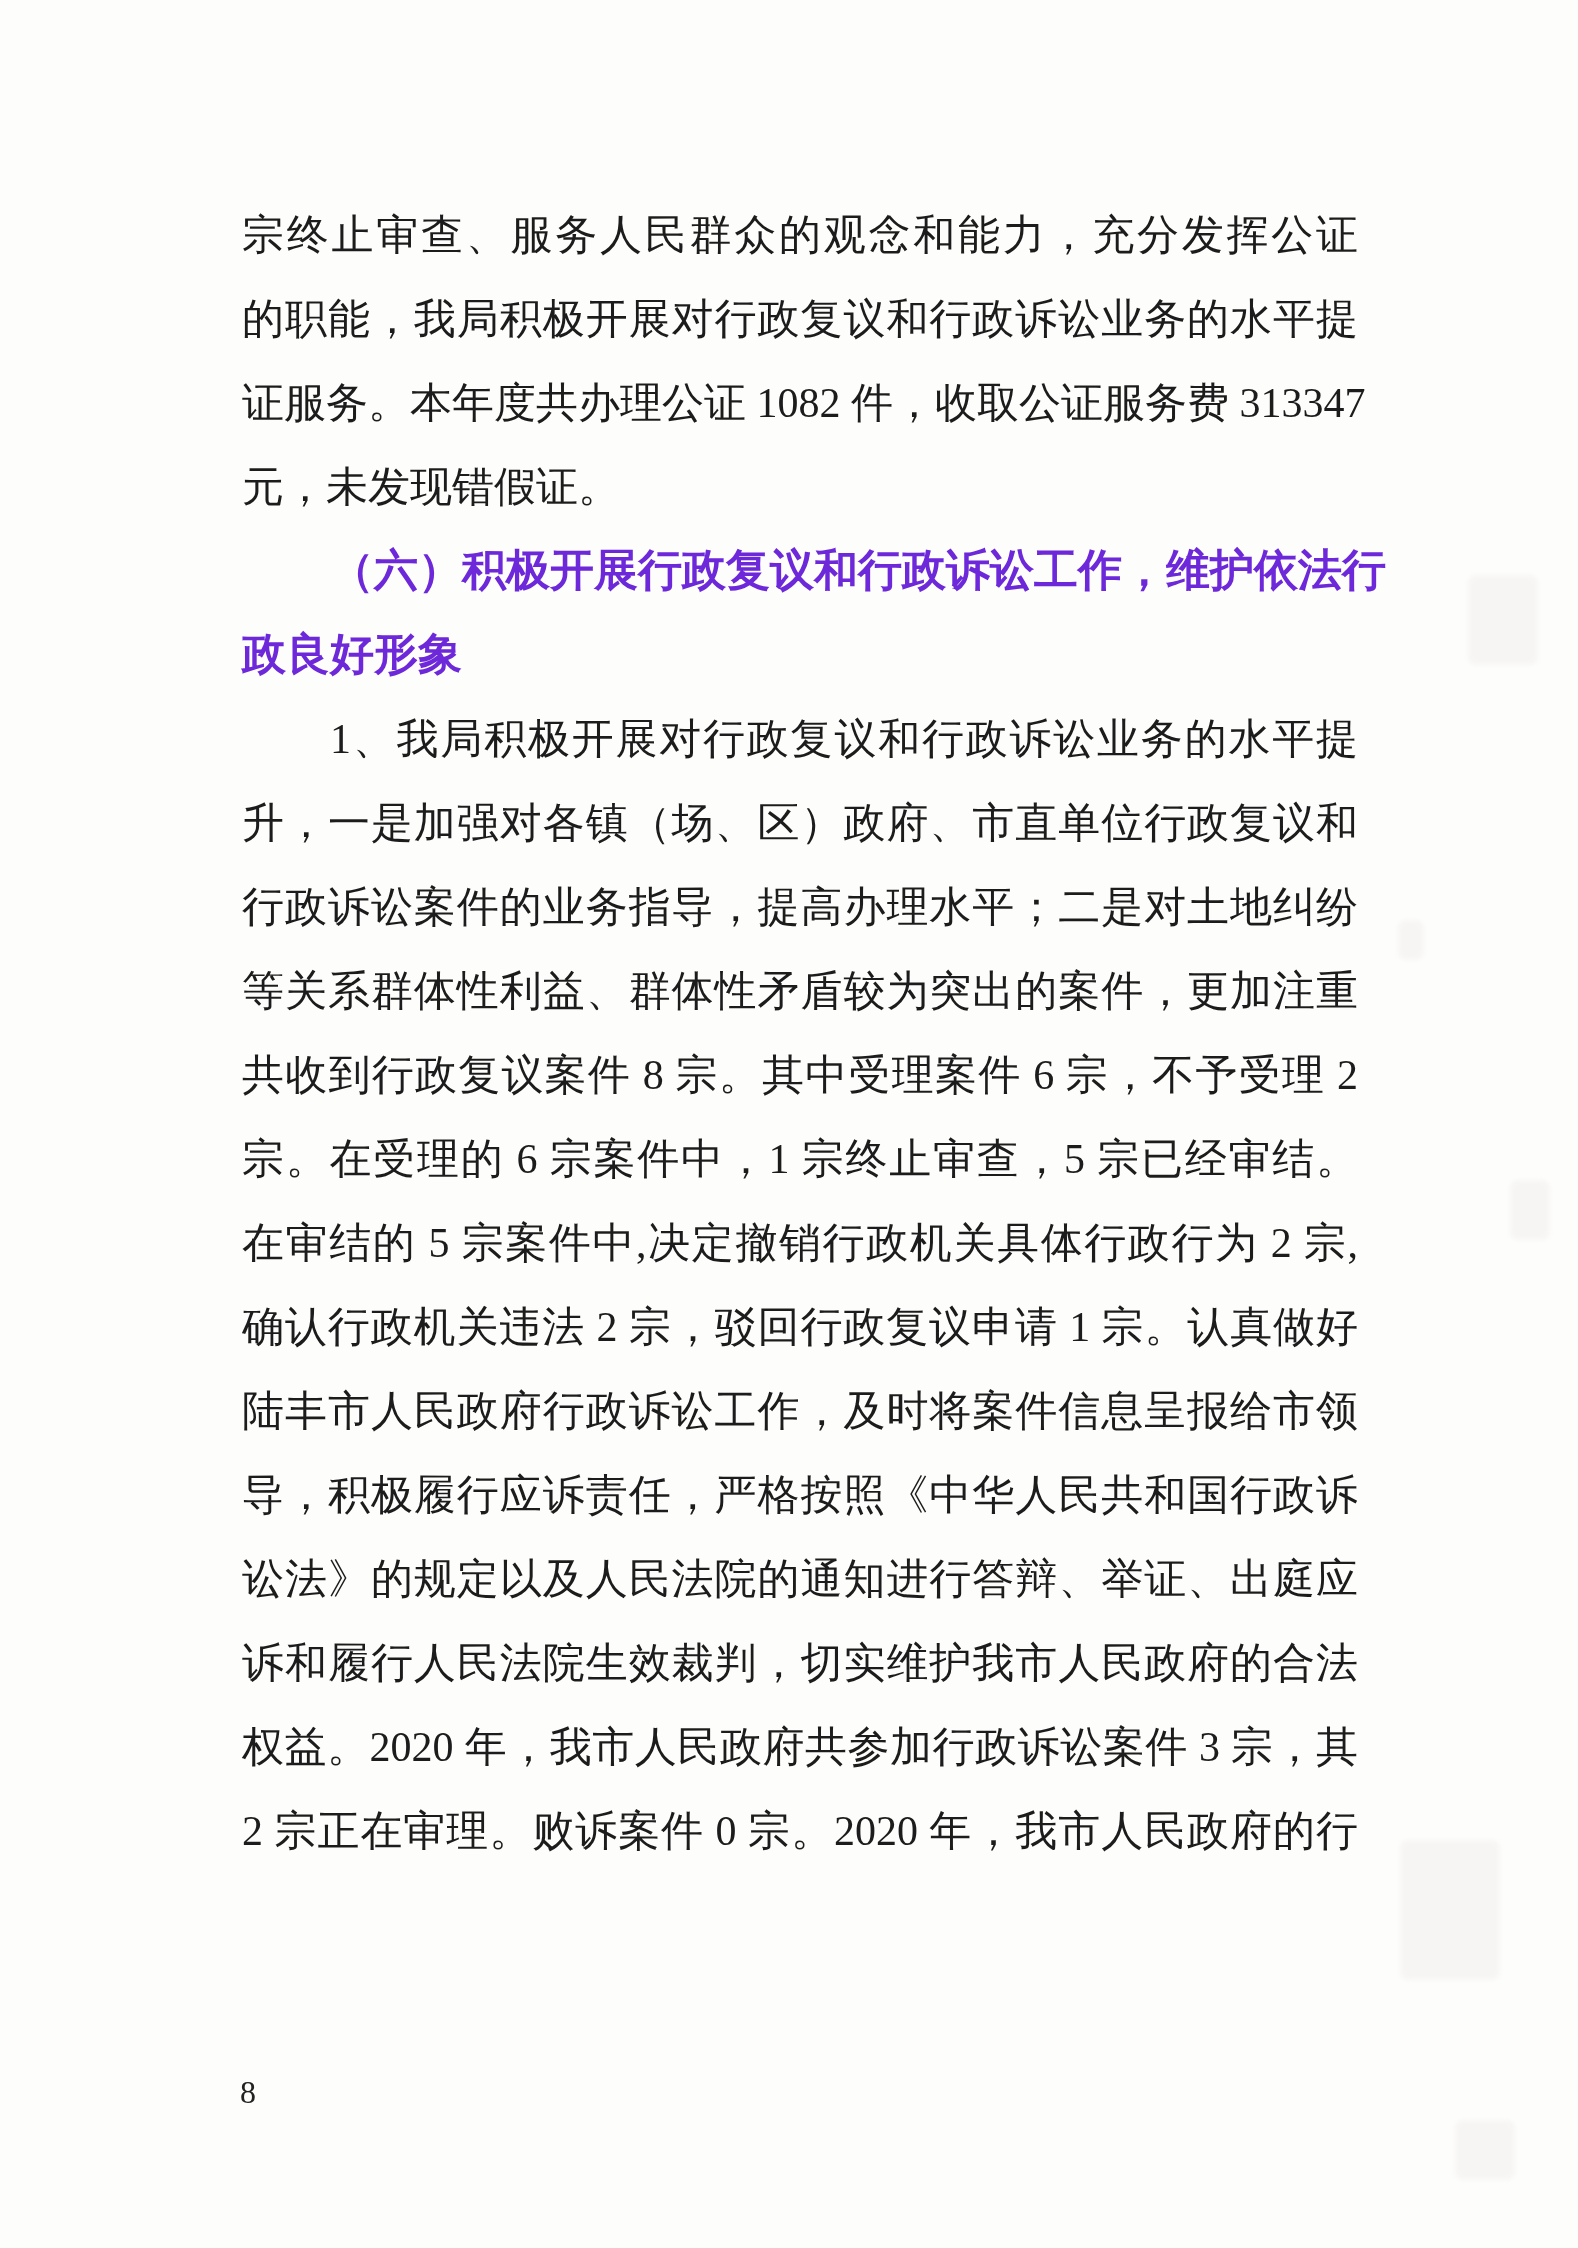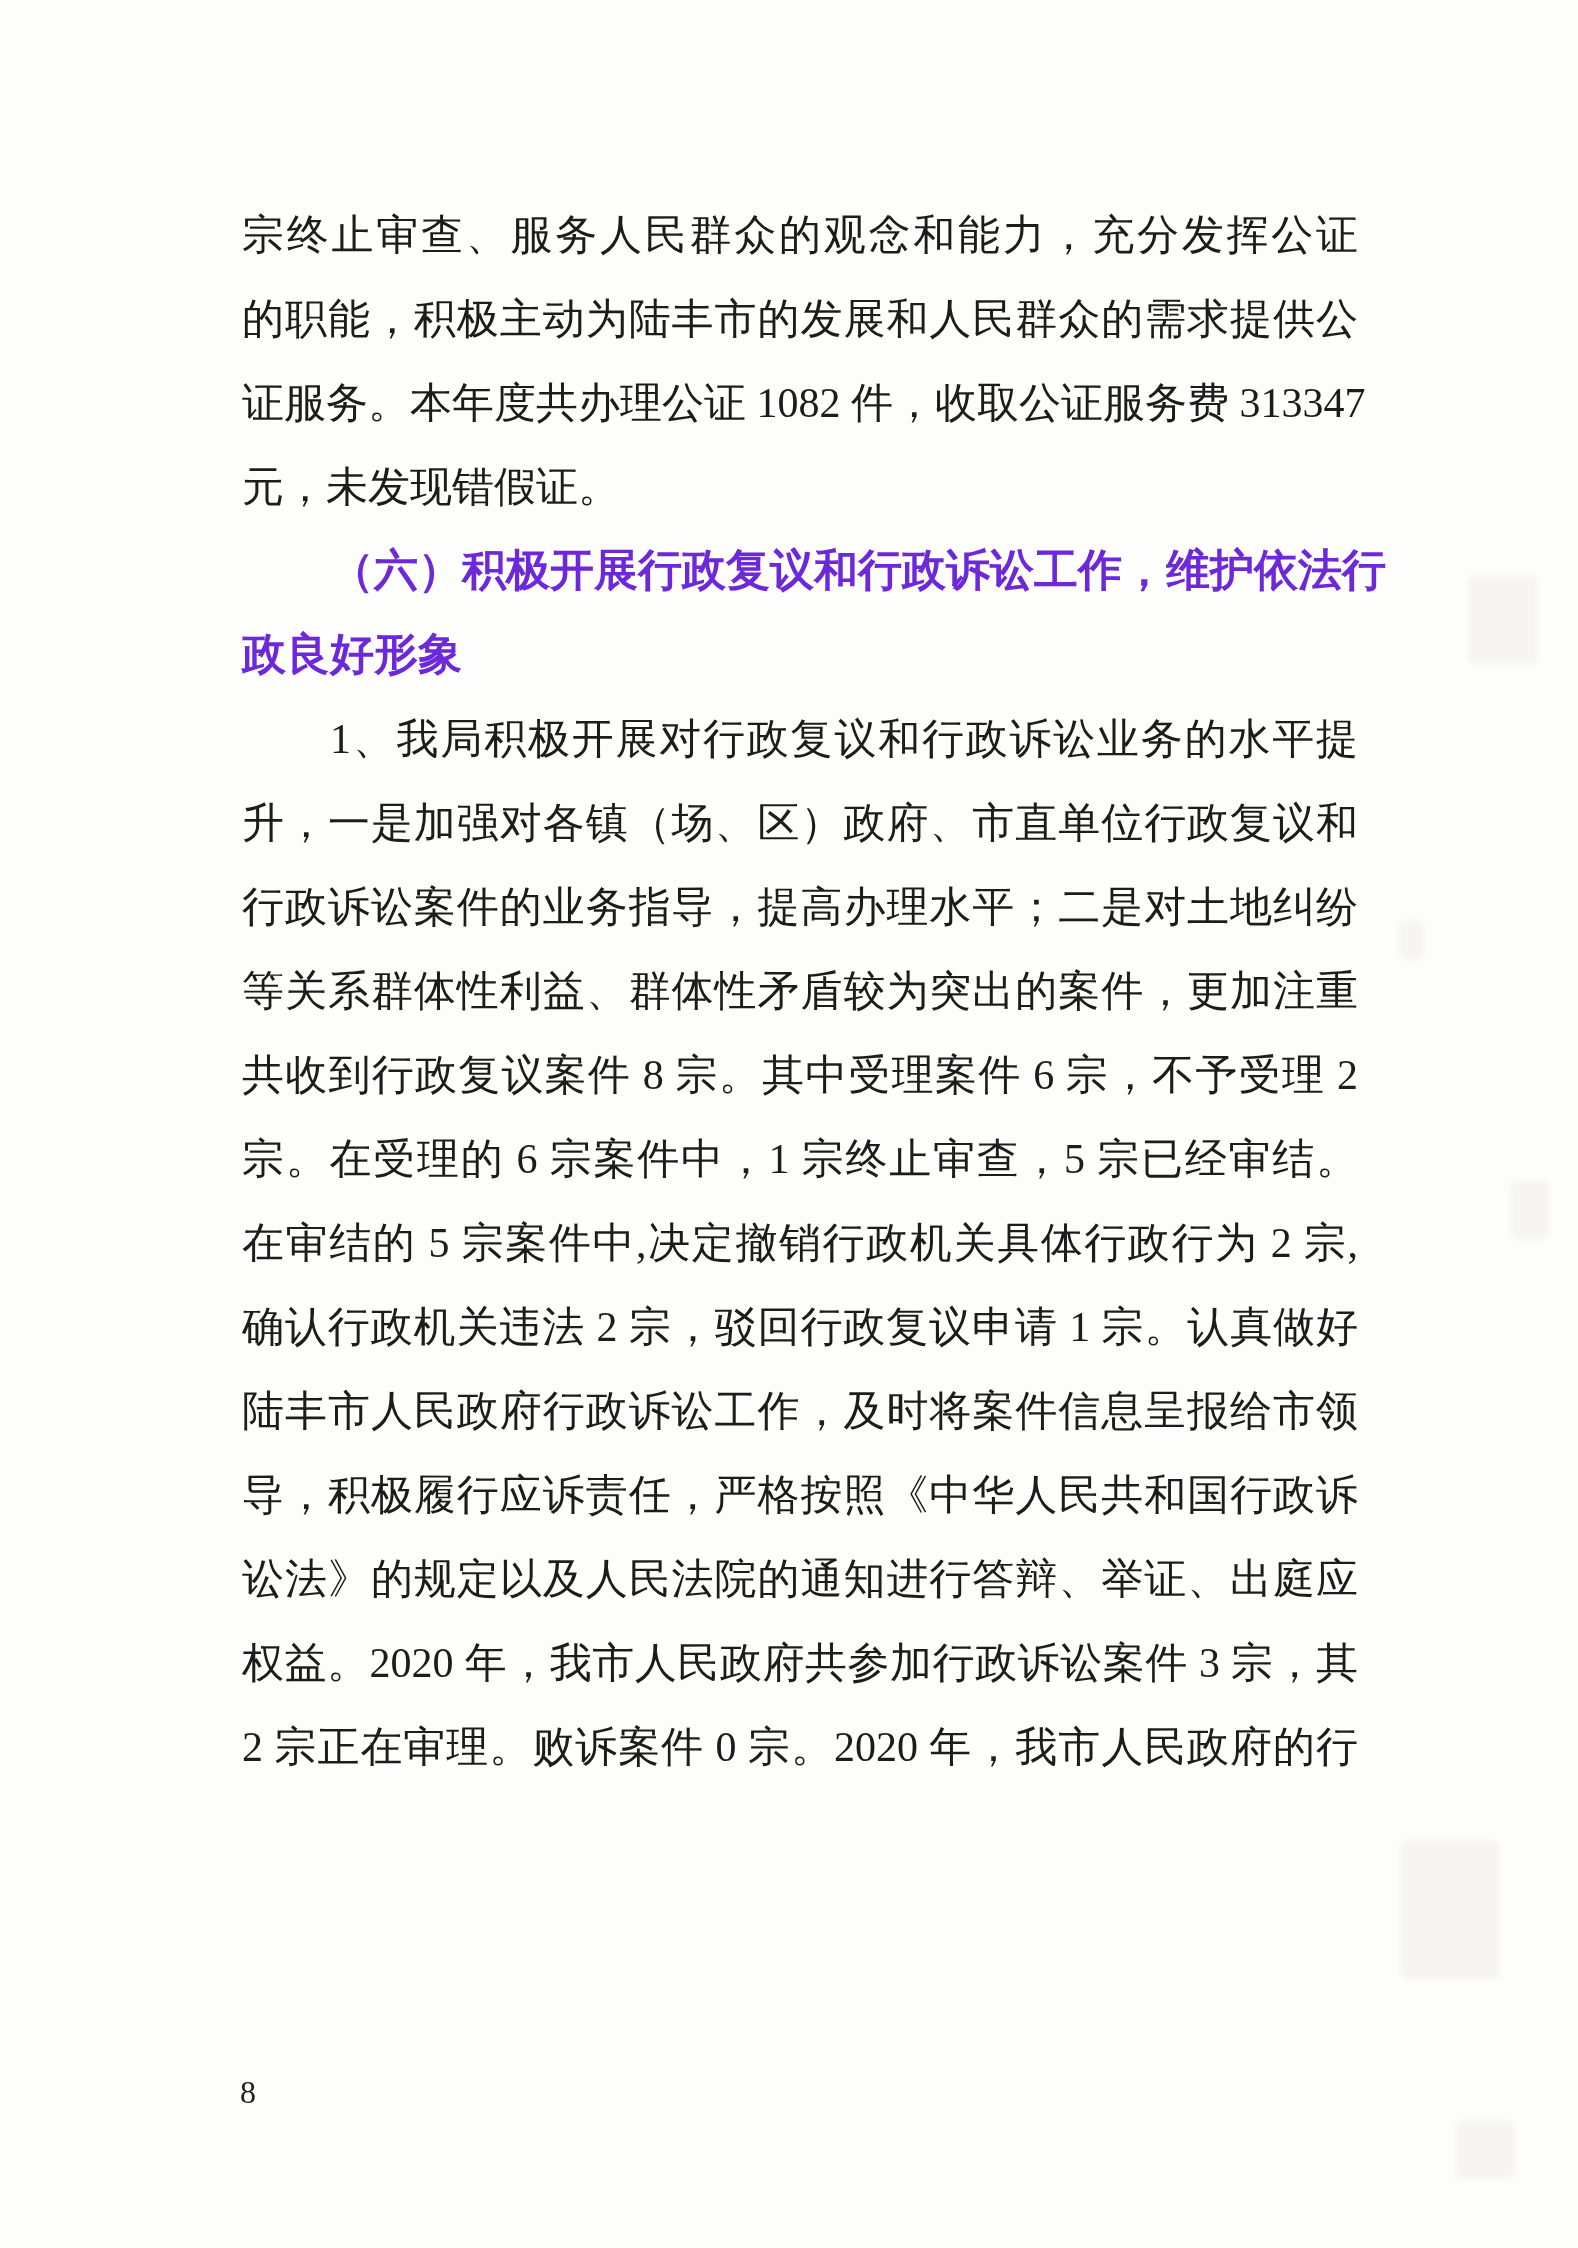--- a/index.html
+++ b/index.html
@@ -75,34 +75,35 @@
 
 <div id="page">
   <div class="scan-artifact a1"></div>
   <div class="scan-artifact a2"></div>
   <div class="scan-artifact a3"></div>
   <div class="scan-artifact a4"></div>
   <div class="scan-artifact a5"></div>
 
   <div id="text-block">
       <div class="line">宗终止审查、服务人民群众的观念和能力，充分发挥公证</div>
-      <div class="line">的职能，积极主动为陆丰市的发展和人民群众的需求提供公</div>
+      <div class="line">的职能，我局积极开展对行政复议和行政诉讼业务的水平提</div>
       <div class="line">证服务。本年度共办理公证 1082 件，收取公证服务费 313347</div>
       <div class="line no-just">元，未发现错假证。</div>
       <div class="line heading indent">（六）积极开展行政复议和行政诉讼工作，维护依法行</div>
       <div class="line heading no-just">政良好形象</div>
       <div class="line indent">1、我局积极开展对行政复议和行政诉讼业务的水平提</div>
       <div class="line">升，一是加强对各镇（场、区）政府、市直单位行政复议和</div>
       <div class="line">行政诉讼案件的业务指导，提高办理水平；二是对土地纠纷</div>
       <div class="line">等关系群体性利益、群体性矛盾较为突出的案件，更加注重</div>
       <div class="line">共收到行政复议案件 8 宗。其中受理案件 6 宗，不予受理 2</div>
       <div class="line">宗。在受理的 6 宗案件中，1 宗终止审查，5 宗已经审结。</div>
       <div class="line">在审结的 5 宗案件中,决定撤销行政机关具体行政行为 2 宗,</div>
       <div class="line">确认行政机关违法 2 宗，驳回行政复议申请 1 宗。认真做好</div>
       <div class="line">陆丰市人民政府行政诉讼工作，及时将案件信息呈报给市领</div>
       <div class="line">导，积极履行应诉责任，严格按照《中华人民共和国行政诉</div>
       <div class="line">讼法》的规定以及人民法院的通知进行答辩、举证、出庭应</div>
+      <div class="line">诉和履行人民法院生效裁判，切实维护我市人民政府的合法</div>
       <div class="line">权益。2020 年，我市人民政府共参加行政诉讼案件 3 宗，其</div>
       <div class="line">2 宗正在审理。败诉案件 0 宗。2020 年，我市人民政府的行</div>
     </div>
 
   <div id="page-number">8</div>
 </div>
 
 </body></html>

